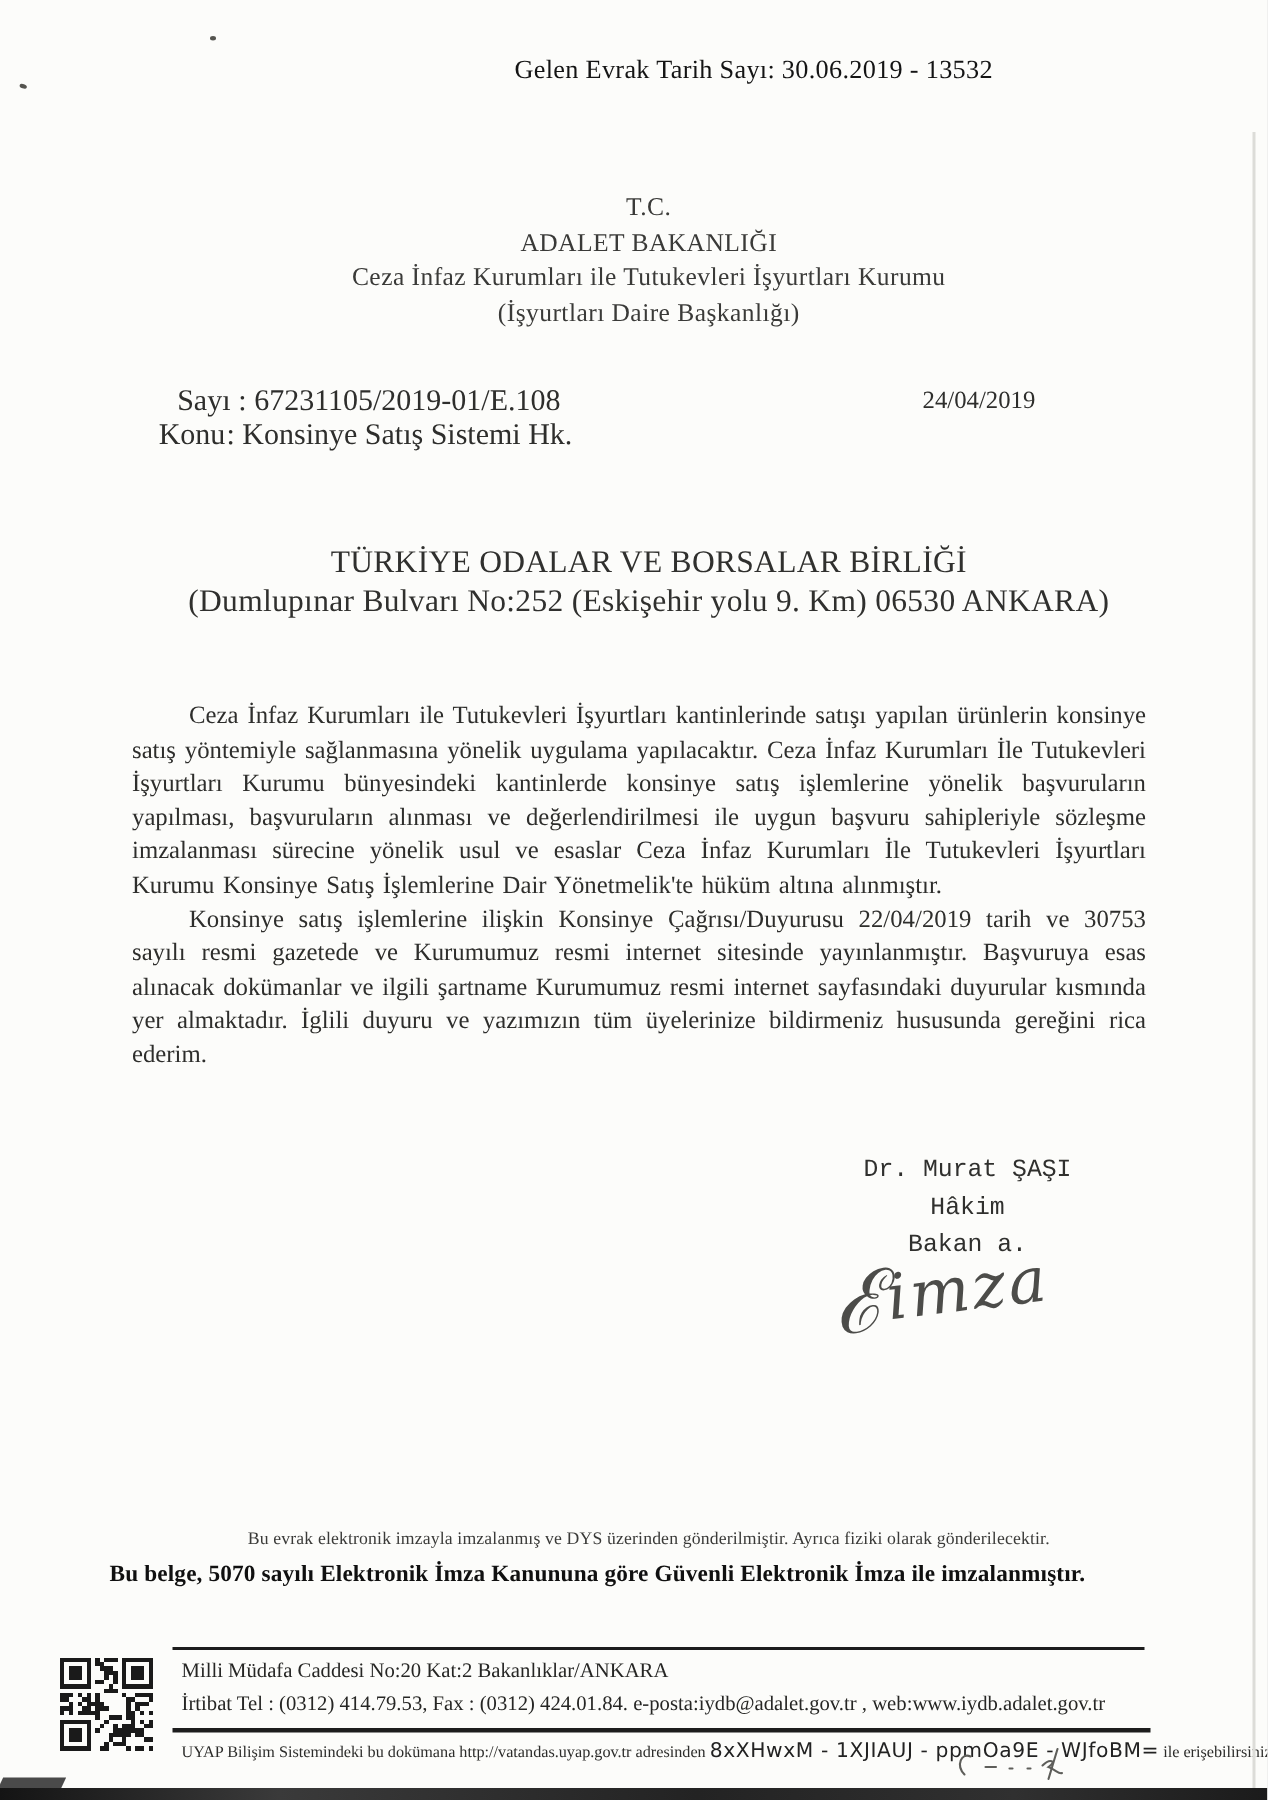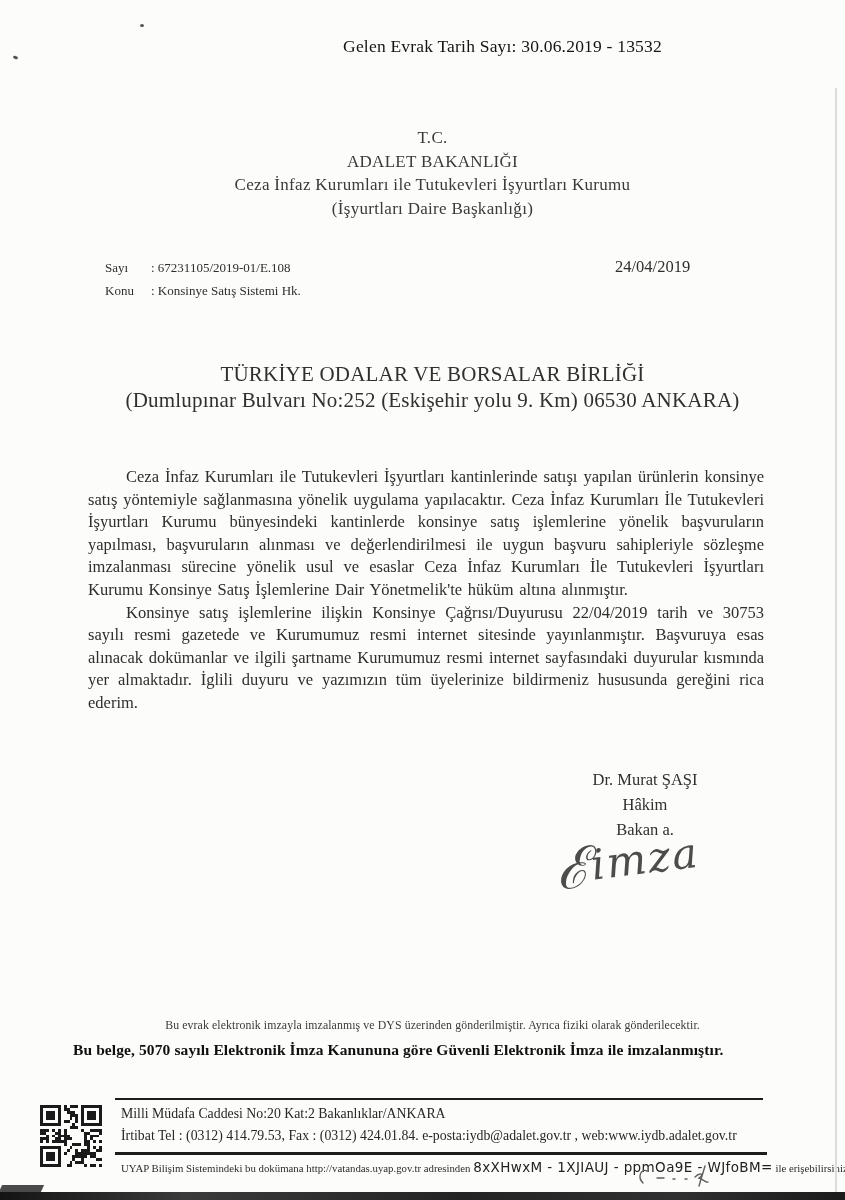--- a/index.html
+++ b/index.html
@@ -19,40 +19,40 @@
     text-align:center;
     font-size:17.5px;color:#141414;letter-spacing:.2px;
   }
   
   .letterhead{
     top:126px;left:20px;right:0;
     text-align:center;color:#3a3a38;
     font-size:17px;line-height:23.5px;letter-spacing:.3px;
   }
   
-  .meta{top:256px;left:105px;font-size:13px;line-height:23px;color:#2e2e2c;}
+  .meta{top:256px;left:105px;font-size:20px;line-height:23px;color:#2e2e2c;text-align:center;}
   .meta .row{white-space:nowrap;}
   .meta .lbl{display:inline-block;width:46px;}
   .doc-date{top:257px;left:615px;font-size:16.5px;color:#2e2e2c;}
   
   .recipient{
     top:361px;left:20px;right:0;text-align:center;
     font-size:21px;line-height:26px;color:#30302e;letter-spacing:.2px;
   }
   
   .body-text{
     top:450px;left:88px;width:676px;
     font-size:16.5px;line-height:22.6px;
     text-align:justify;color:#2e2e2c;margin-top:16px;
   }
   .body-text p{margin:0;text-indent:38px;word-spacing:1.5px;}
   
   .signature{
     top:767px;left:560px;width:170px;
-    text-align:center;font-size:16.5px;line-height:25px;color:#30302e;
+    text-align:center;font-size:16.5px;line-height:25px;color:#30302e;font-family:Liberation Mono, monospace;
   }
   .sig-script{
     top:833px;left:555px;width:200px;
     font-family:"DejaVu Serif",serif;
     font-style:italic;font-size:42px;color:#4c4c49;
     transform:rotate(-7deg);
     letter-spacing:2px;
   }
   .sig-script .cap{font-size:56px;line-height:40px;vertical-align:-6px;}
   

